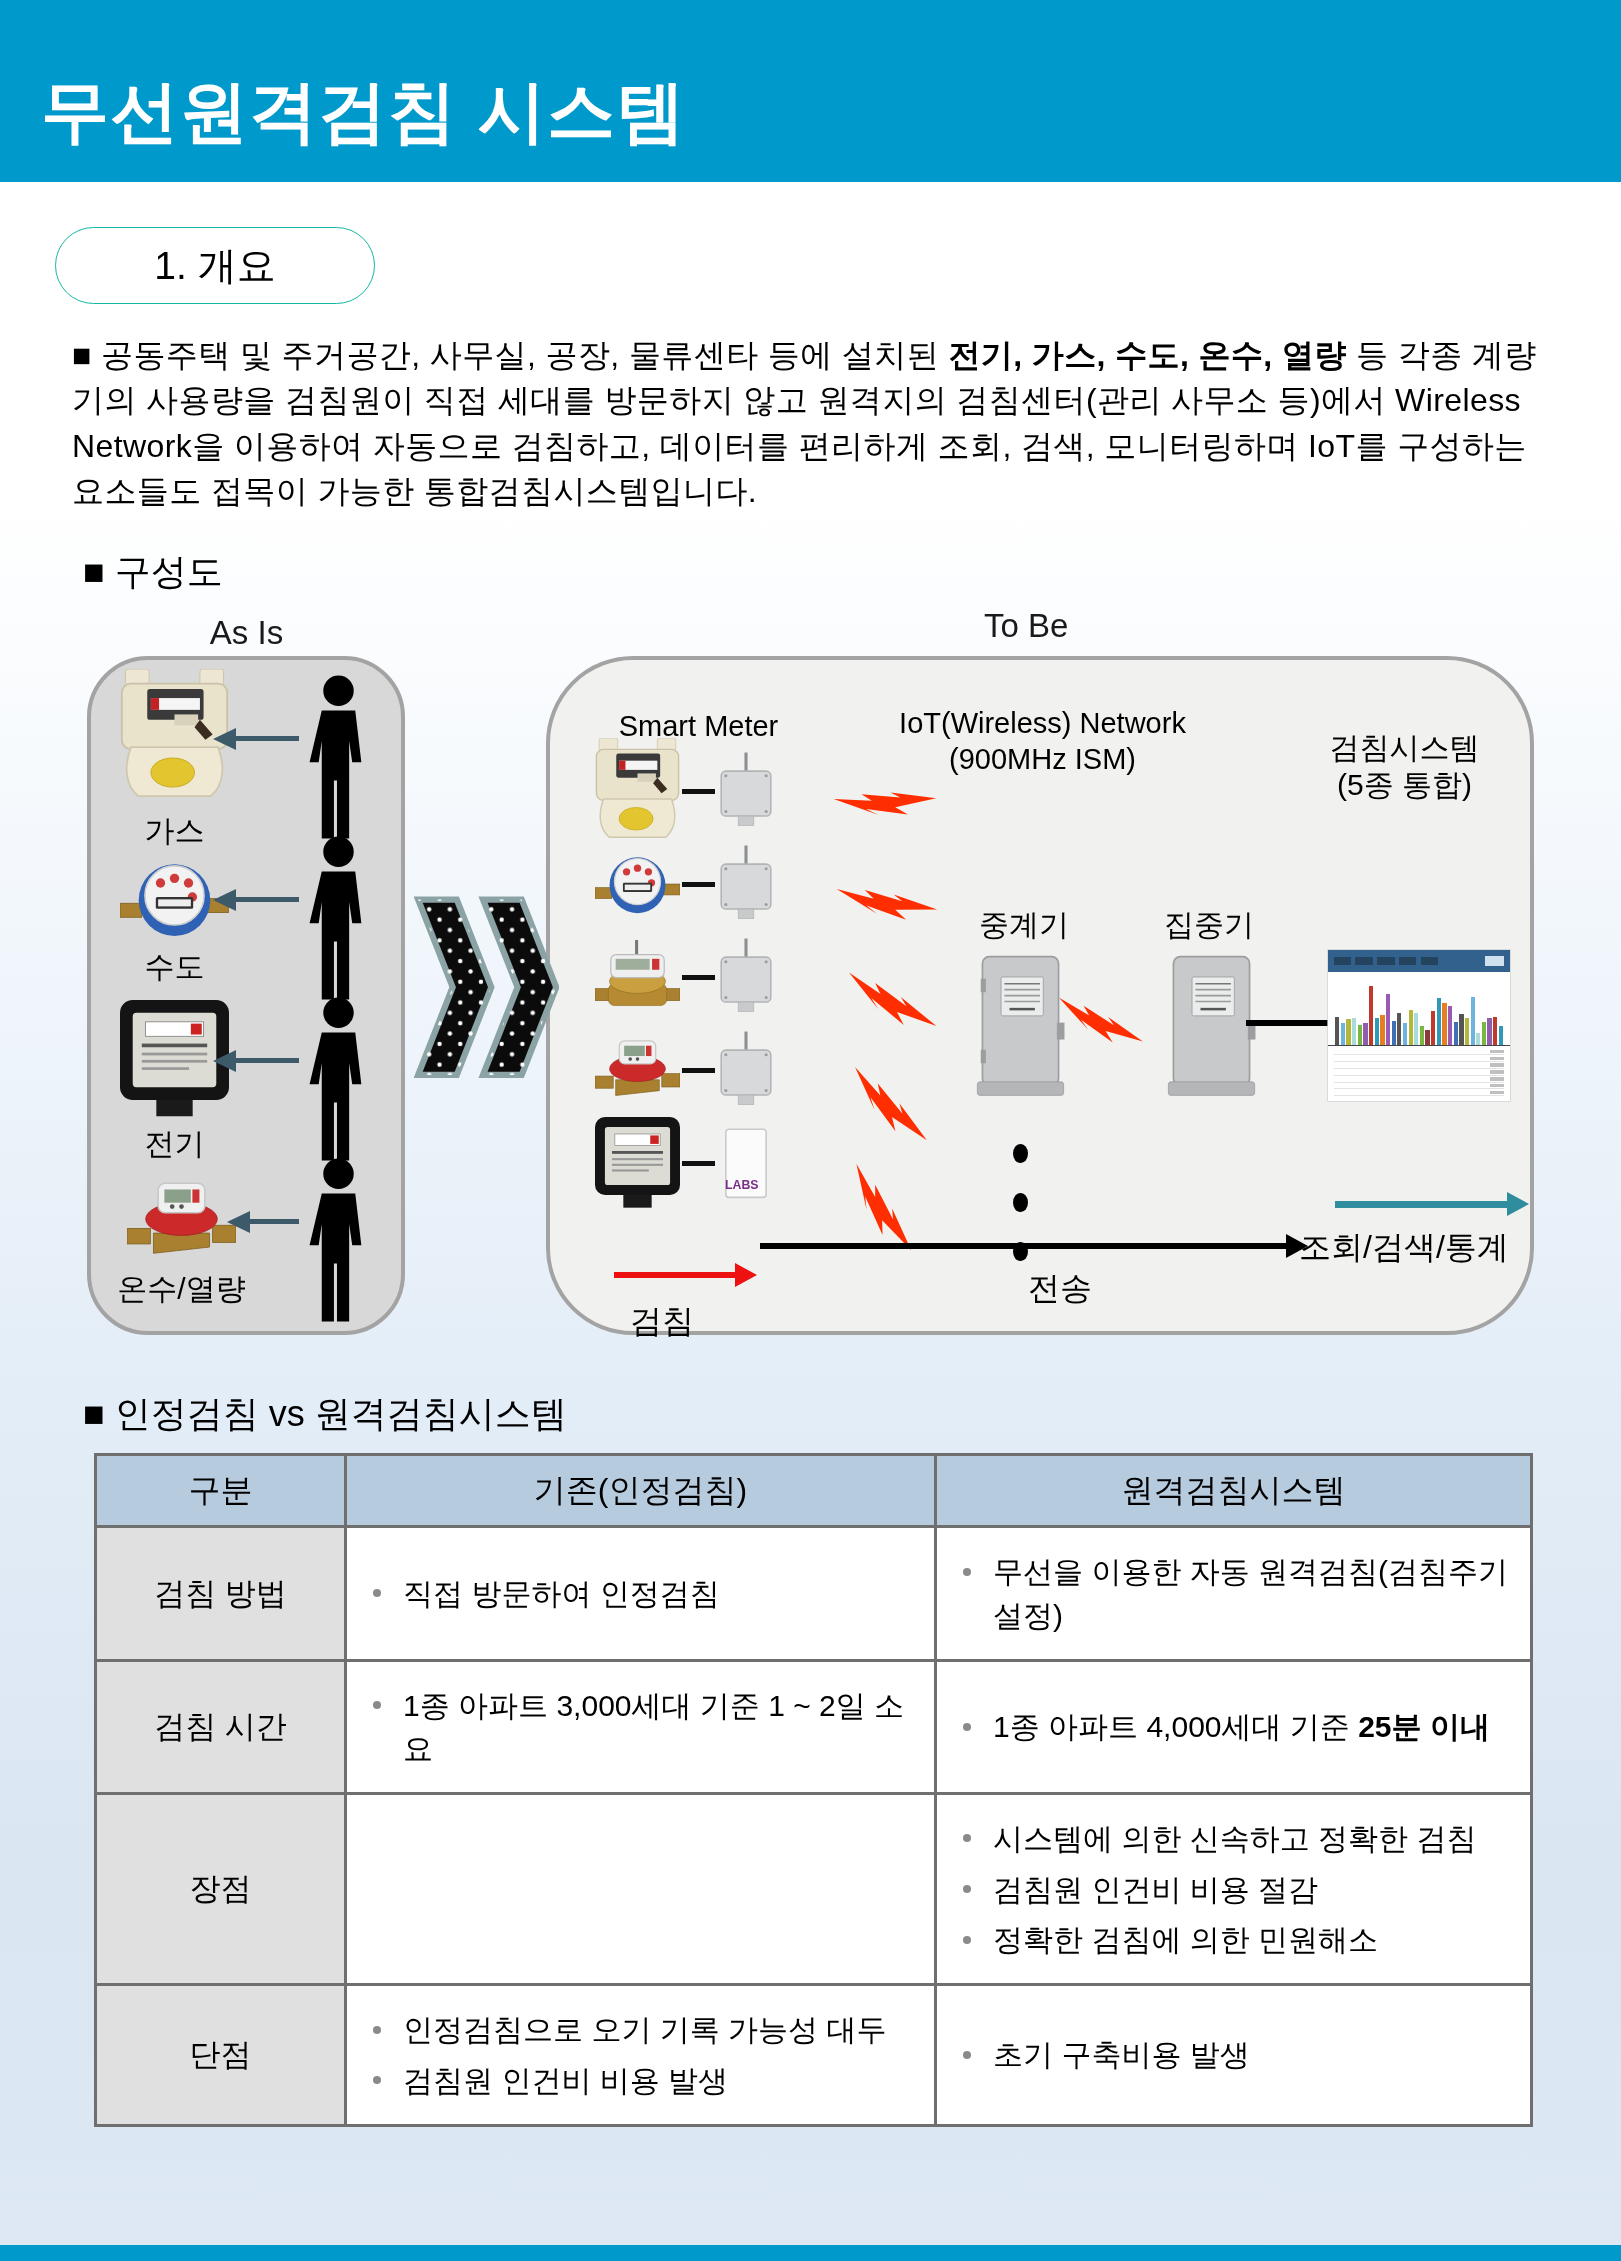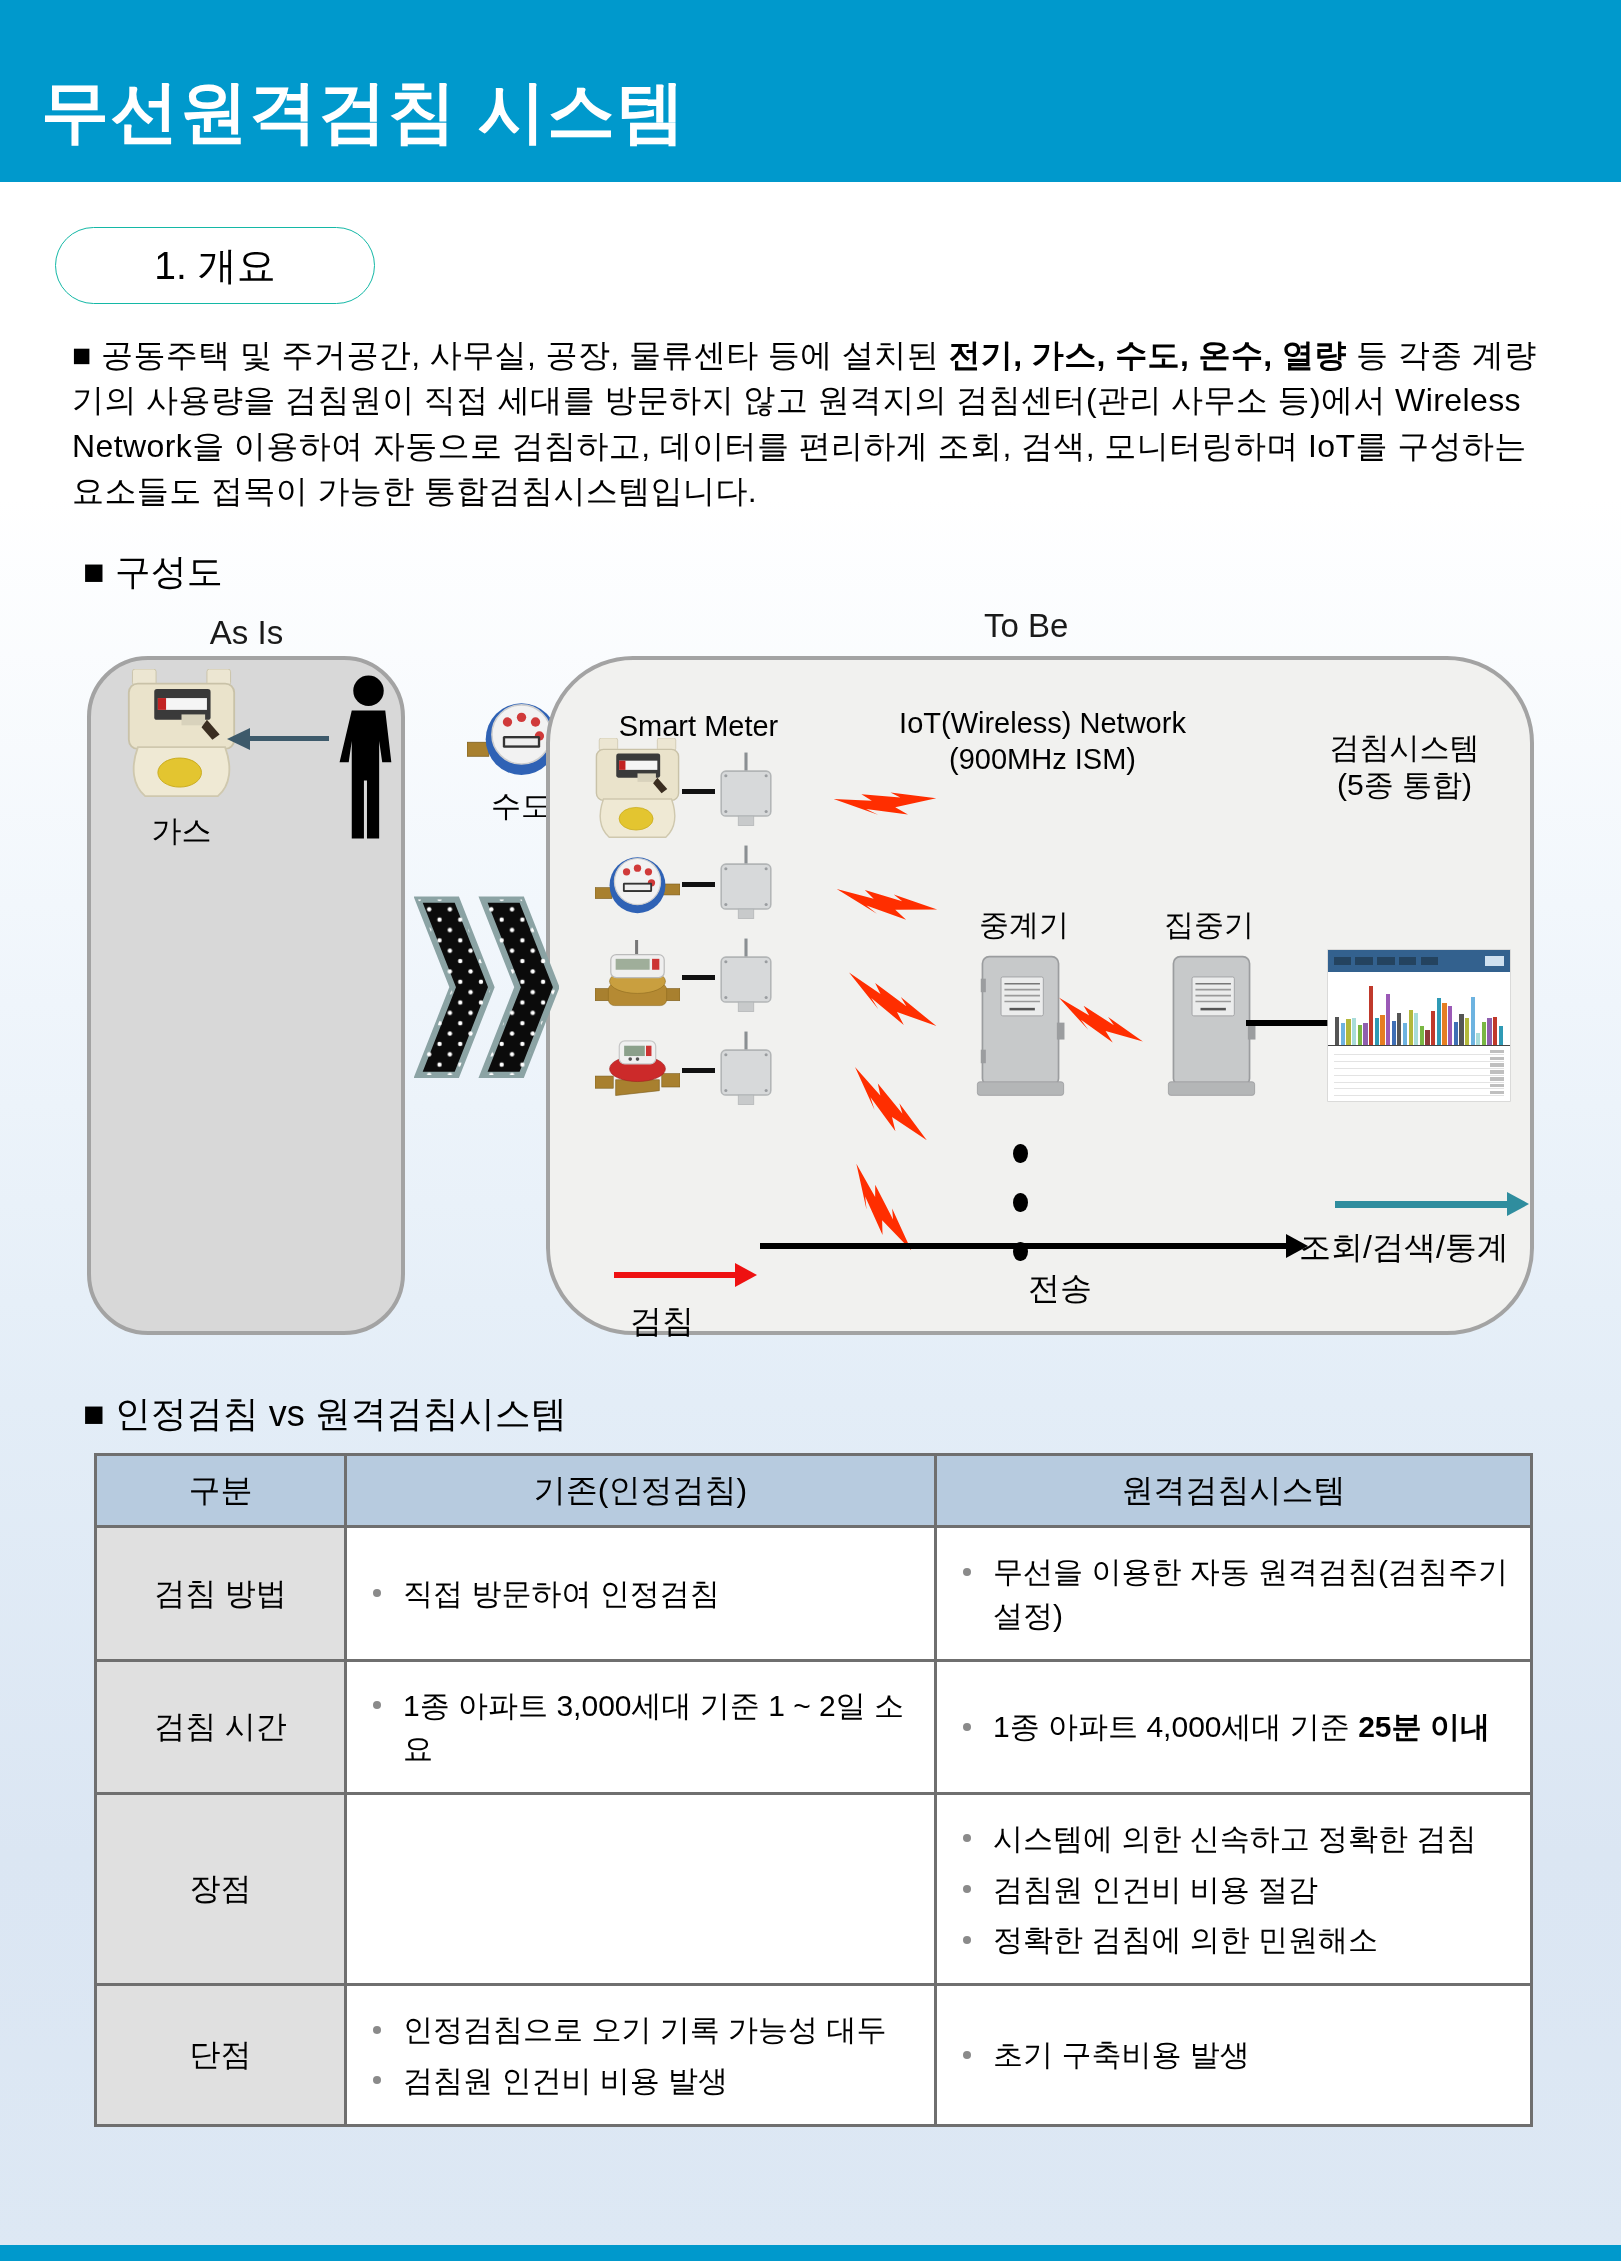--- a/index.html
+++ b/index.html
@@ -17,21 +17,21 @@
          display:flex;align-items:center;justify-content:center;font-size:39px;background:#fff;}
   .intro{margin:29px 72px 0 72px;font-size:32px;line-height:1.42;letter-spacing:0.4px;}
   .intro b{font-weight:bold;text-align:right;}
   h2.sec{margin:33px 0 0 83px;font-size:36px;font-weight:normal;}
   
   .diagram{position:relative;height:753px;margin-top:7.2px;}
   .col-label{position:absolute;font-size:33px;color:#1a1a1a;}
   .asis-label{left:180px;top:10px;width:217px;text-align:center;left:138px;}
   .tobe-label{left:984px;top:2.9px;width:116px;}
   .asis-box{position:absolute;left:87px;top:52px;width:318px;height:679px;background:#d8d8d8;
-            border:4.3px solid #a3a3a3;border-radius:61px;box-sizing:border-box;display:flex;
+            border:4.3px solid #a3a3a3;border-radius:61px;box-sizing:border-box;display:flex;flex-direction:column;
             justify-content:space-around;padding:20px 0;}
   .tobe-box{position:absolute;left:546px;top:52px;width:988px;height:679px;background:#f1f1ef;
             border:4.3px solid #a3a3a3;border-radius:87px;box-sizing:border-box;}
   .asis-row{display:flex;align-items:center;justify-content:space-between;padding:0 29px;height:161px;}
   .meter-stack{display:flex;flex-direction:column;align-items:center;width:123px;}
   .meter-stack svg{width:109px;height:auto;}
   .meter-label{font-size:30px;margin-top:2.9px;white-space:nowrap;}
   .arrow-left{position:relative;width:80px;height:5px;background:#3d5a6b;margin:0 5.8px;margin-top:-43px;}
   .arrow-left::before{content:'';position:absolute;left:-22px;top:-8.7px;border-right:23px solid #3d5a6b;
                       border-top:11px solid transparent;border-bottom:11px solid transparent;}
@@ -318,20 +318,39 @@
           <div class="module"><svg viewBox="0 0 80 102">
   <line x1="40" y1="2" x2="40" y2="26" stroke="#8a8f92" stroke-width="4"></line>
   <rect x="8" y="26" width="64" height="58" rx="6" fill="#d7d9da" stroke="#b2b5b6" stroke-width="2"></rect>
   <circle cx="14" cy="32" r="2" fill="#9a9da0"></circle>
               <circle cx="66" cy="32" r="2" fill="#9a9da0"></circle>
   <circle cx="14" cy="78" r="2" fill="#9a9da0"></circle>
               <circle cx="66" cy="78" r="2" fill="#9a9da0"></circle>
   <rect x="30" y="84" width="20" height="12" fill="#c8cacb" stroke="#b2b5b6"></rect>
 </svg></div>
         </div>
+        <div class="tobe-row">
+          <div class="sm">
+            <svg viewBox="0 0 120 132">
+    <rect x="0" y="0" width="120" height="110" rx="14" fill="#141414"></rect>
+    <rect x="14" y="14" width="92" height="82" rx="4" fill="#dcdcd4"></rect>
+    <rect x="28" y="24" width="64" height="16" fill="#ffffff" stroke="#888"></rect>
+    <rect x="78" y="26" width="12" height="12" fill="#cc2222"></rect>
+    <rect x="24" y="48" width="72" height="4" fill="#555"></rect>
+    <rect x="24" y="58" width="72" height="3" fill="#999"></rect>
+    <rect x="24" y="66" width="72" height="3" fill="#999"></rect>
+    <rect x="24" y="74" width="52" height="3" fill="#999"></rect>
+    <rect x="40" y="110" width="40" height="18" fill="#1a1a1a"></rect>
+  </svg>
+          </div>
+          <div class="conn"></div>
+          <div class="module"><svg viewBox="0 0 80 102">
+  <rect x="14" y="8" width="52" height="88" rx="4" fill="#fbfbfb" stroke="#c9c9c9" stroke-width="2"></rect>
+</svg><span class="labs-tag">LABS</span></div>
+        </div>
       </div>
 
     <div class="bolt" style="left:290px;top:116px;transform:rotate(-24deg);">
         <svg viewBox="0 0 110 64">
           <polygon points="0,2 40,22 32,10 72,32 64,22 110,50 62,40 72,54 30,28 40,40" fill="#ff2e00"></polygon>
         </svg>
       </div>
     <div class="bolt" style="left:291px;top:217px;transform:rotate(-12deg);">
         <svg viewBox="0 0 110 64">
           <polygon points="0,2 40,22 32,10 72,32 64,22 110,50 62,40 72,54 30,28 40,40" fill="#ff2e00"></polygon>

